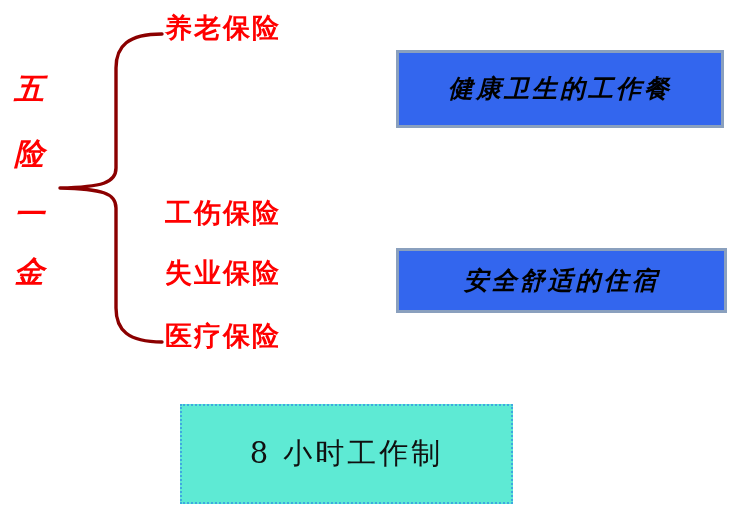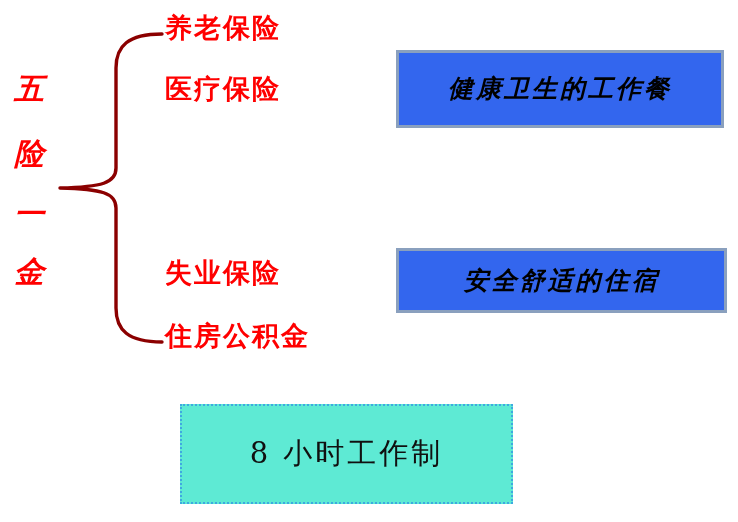--- a/index.html
+++ b/index.html
@@ -134,23 +134,23 @@
     <path d="M 112 14
              C 78 14, 66 26, 66 48
              L 66 148
              C 66 163, 52 167, 10 168
              C 52 169, 66 173, 66 188
              L 66 288
              C 66 310, 78 322, 112 322" fill="none" stroke="#8B0000" stroke-width="3.4" stroke-linecap="round" stroke-linejoin="round"></path>
   </svg>
 
   <div class="ins-item" id="ins0">养老保险</div>
-  <div class="ins-item" id="ins1">医疗保险</div>
+  <div class="ins-item" id="ins3">工伤保险</div>
   <div class="ins-item" id="ins4">失业保险</div>
-  <div class="ins-item" id="ins5">住房公积金</div>
+  <div class="ins-item" id="ins5">医疗保险</div>
 
   <div class="bluebox" id="bbox0">
     <span class="bb-text">健康卫生的工作餐</span>
   </div>
   <div class="bluebox" id="bbox1">
     <span class="bb-text">安全舒适的住宿</span>
   </div>
 
   <div id="cyanbox">
     <span class="cb-text">8 小时工作制</span>

